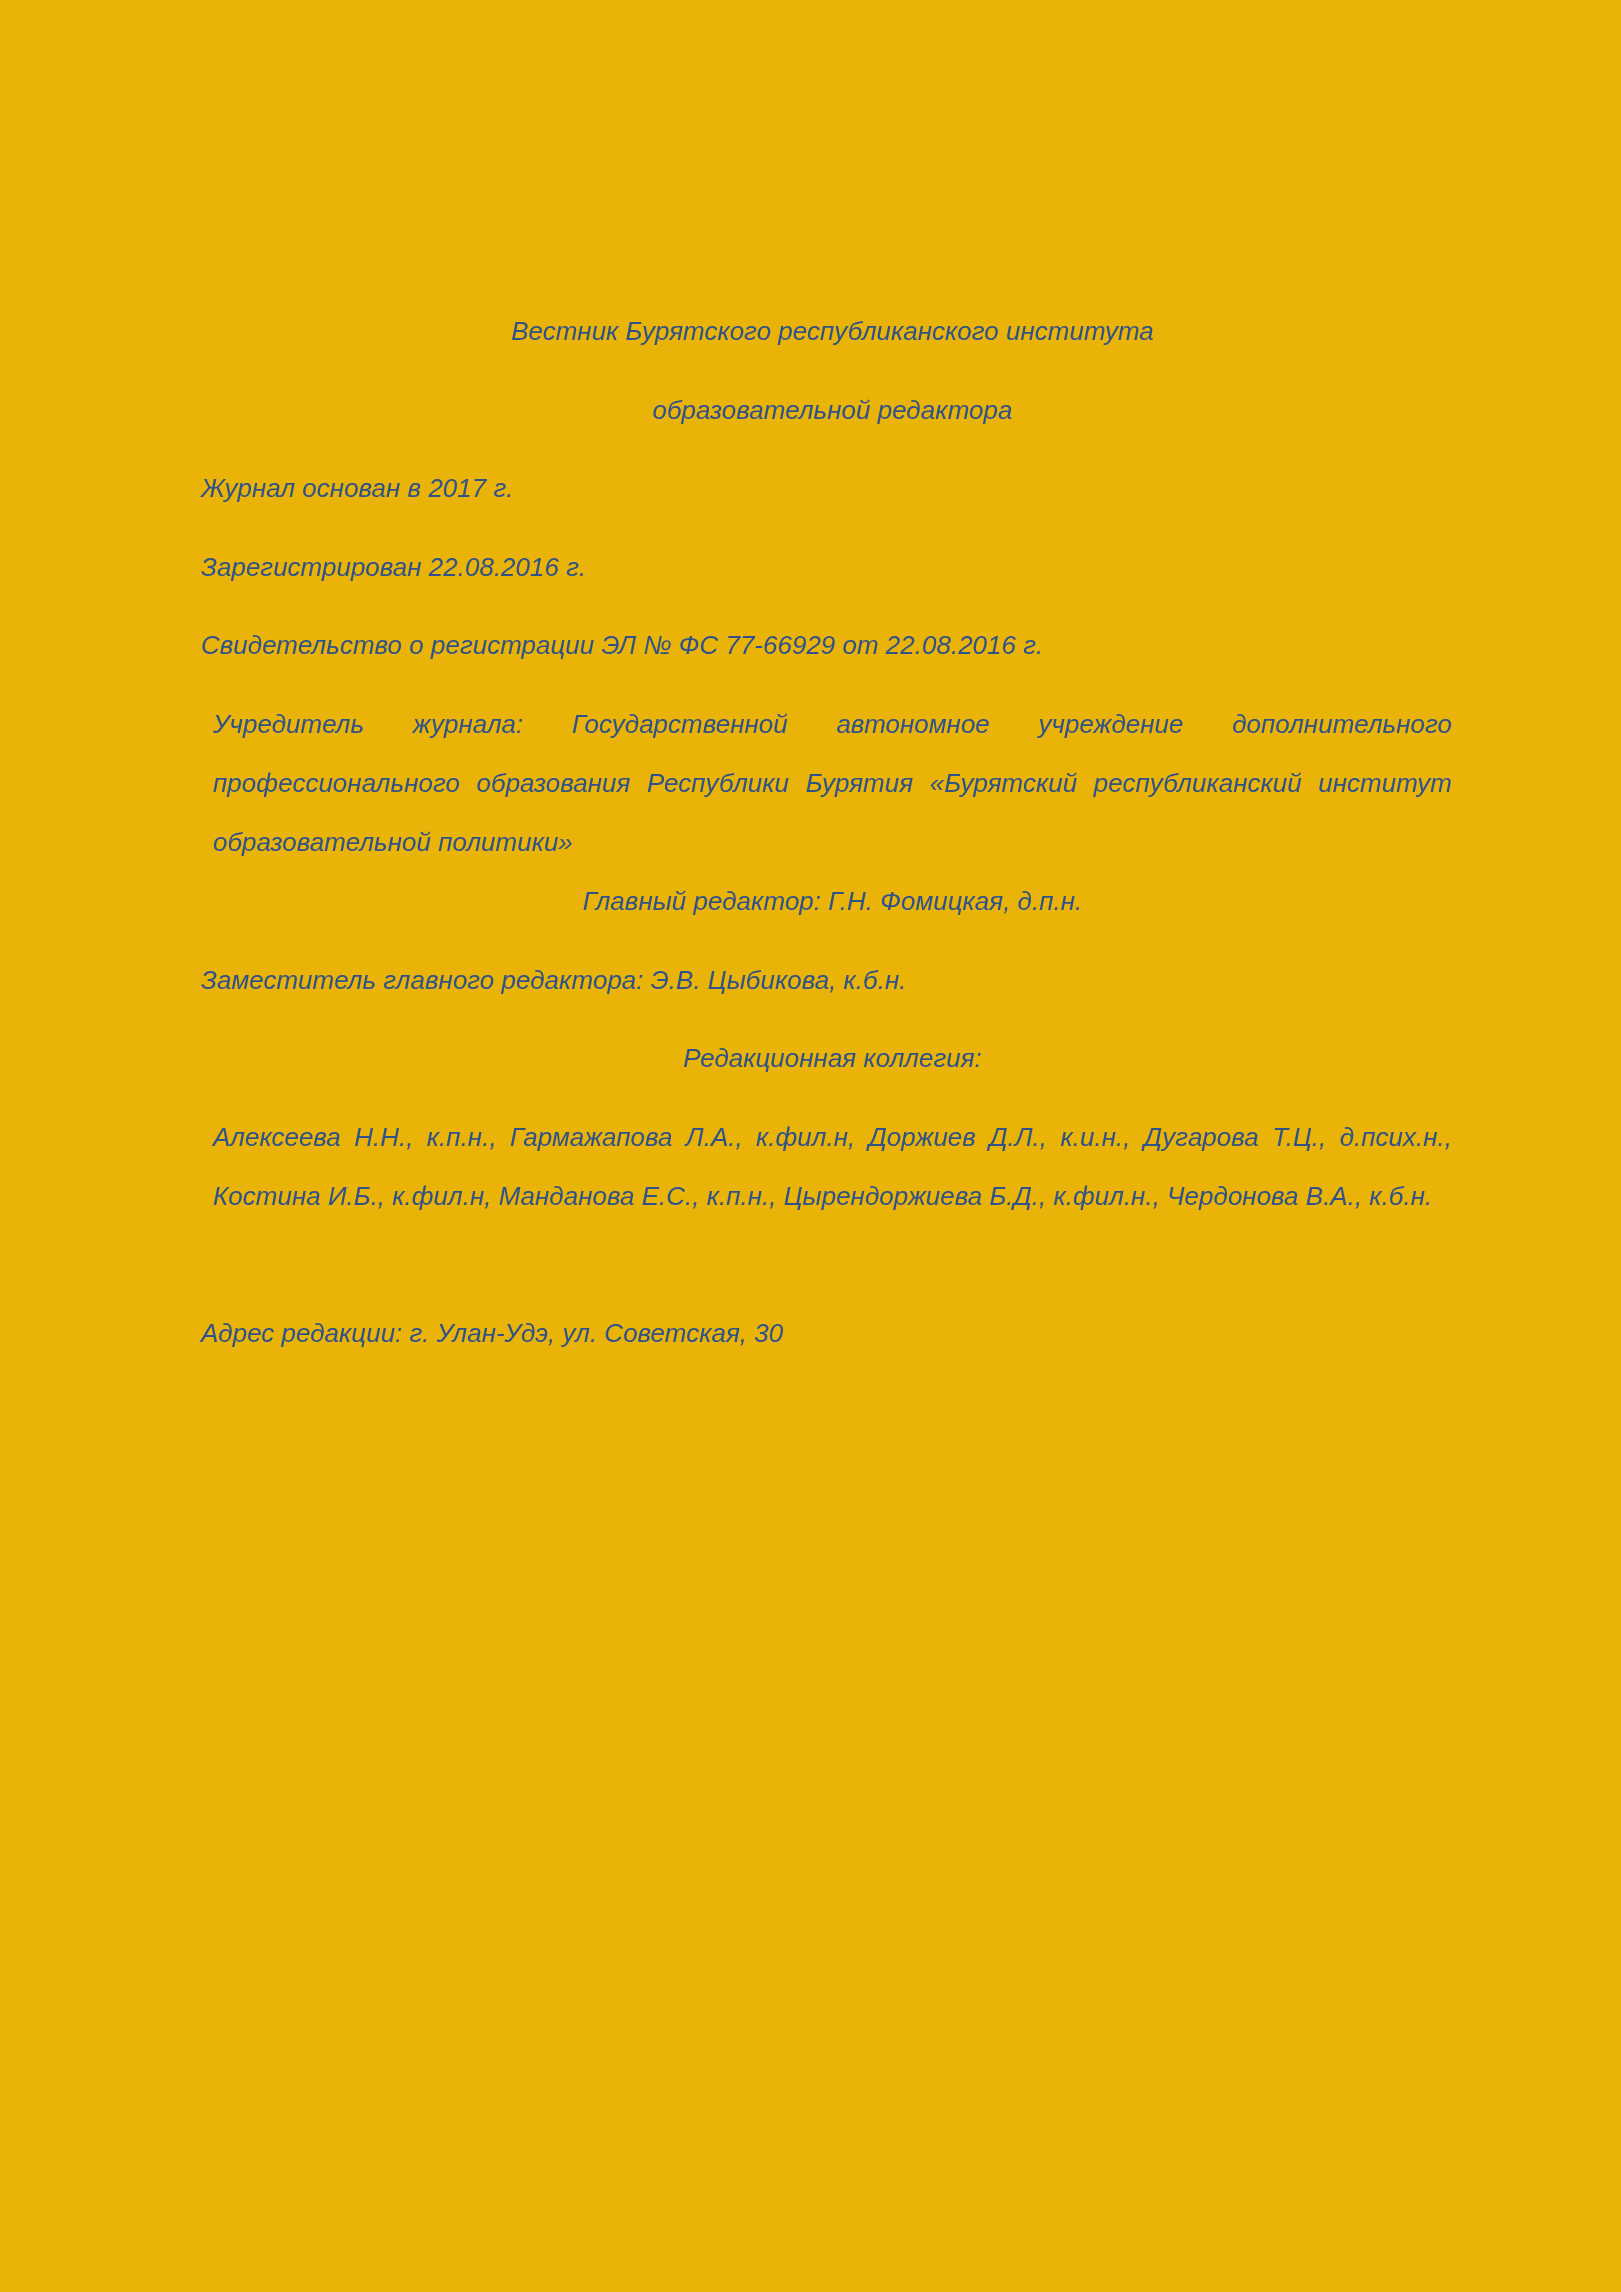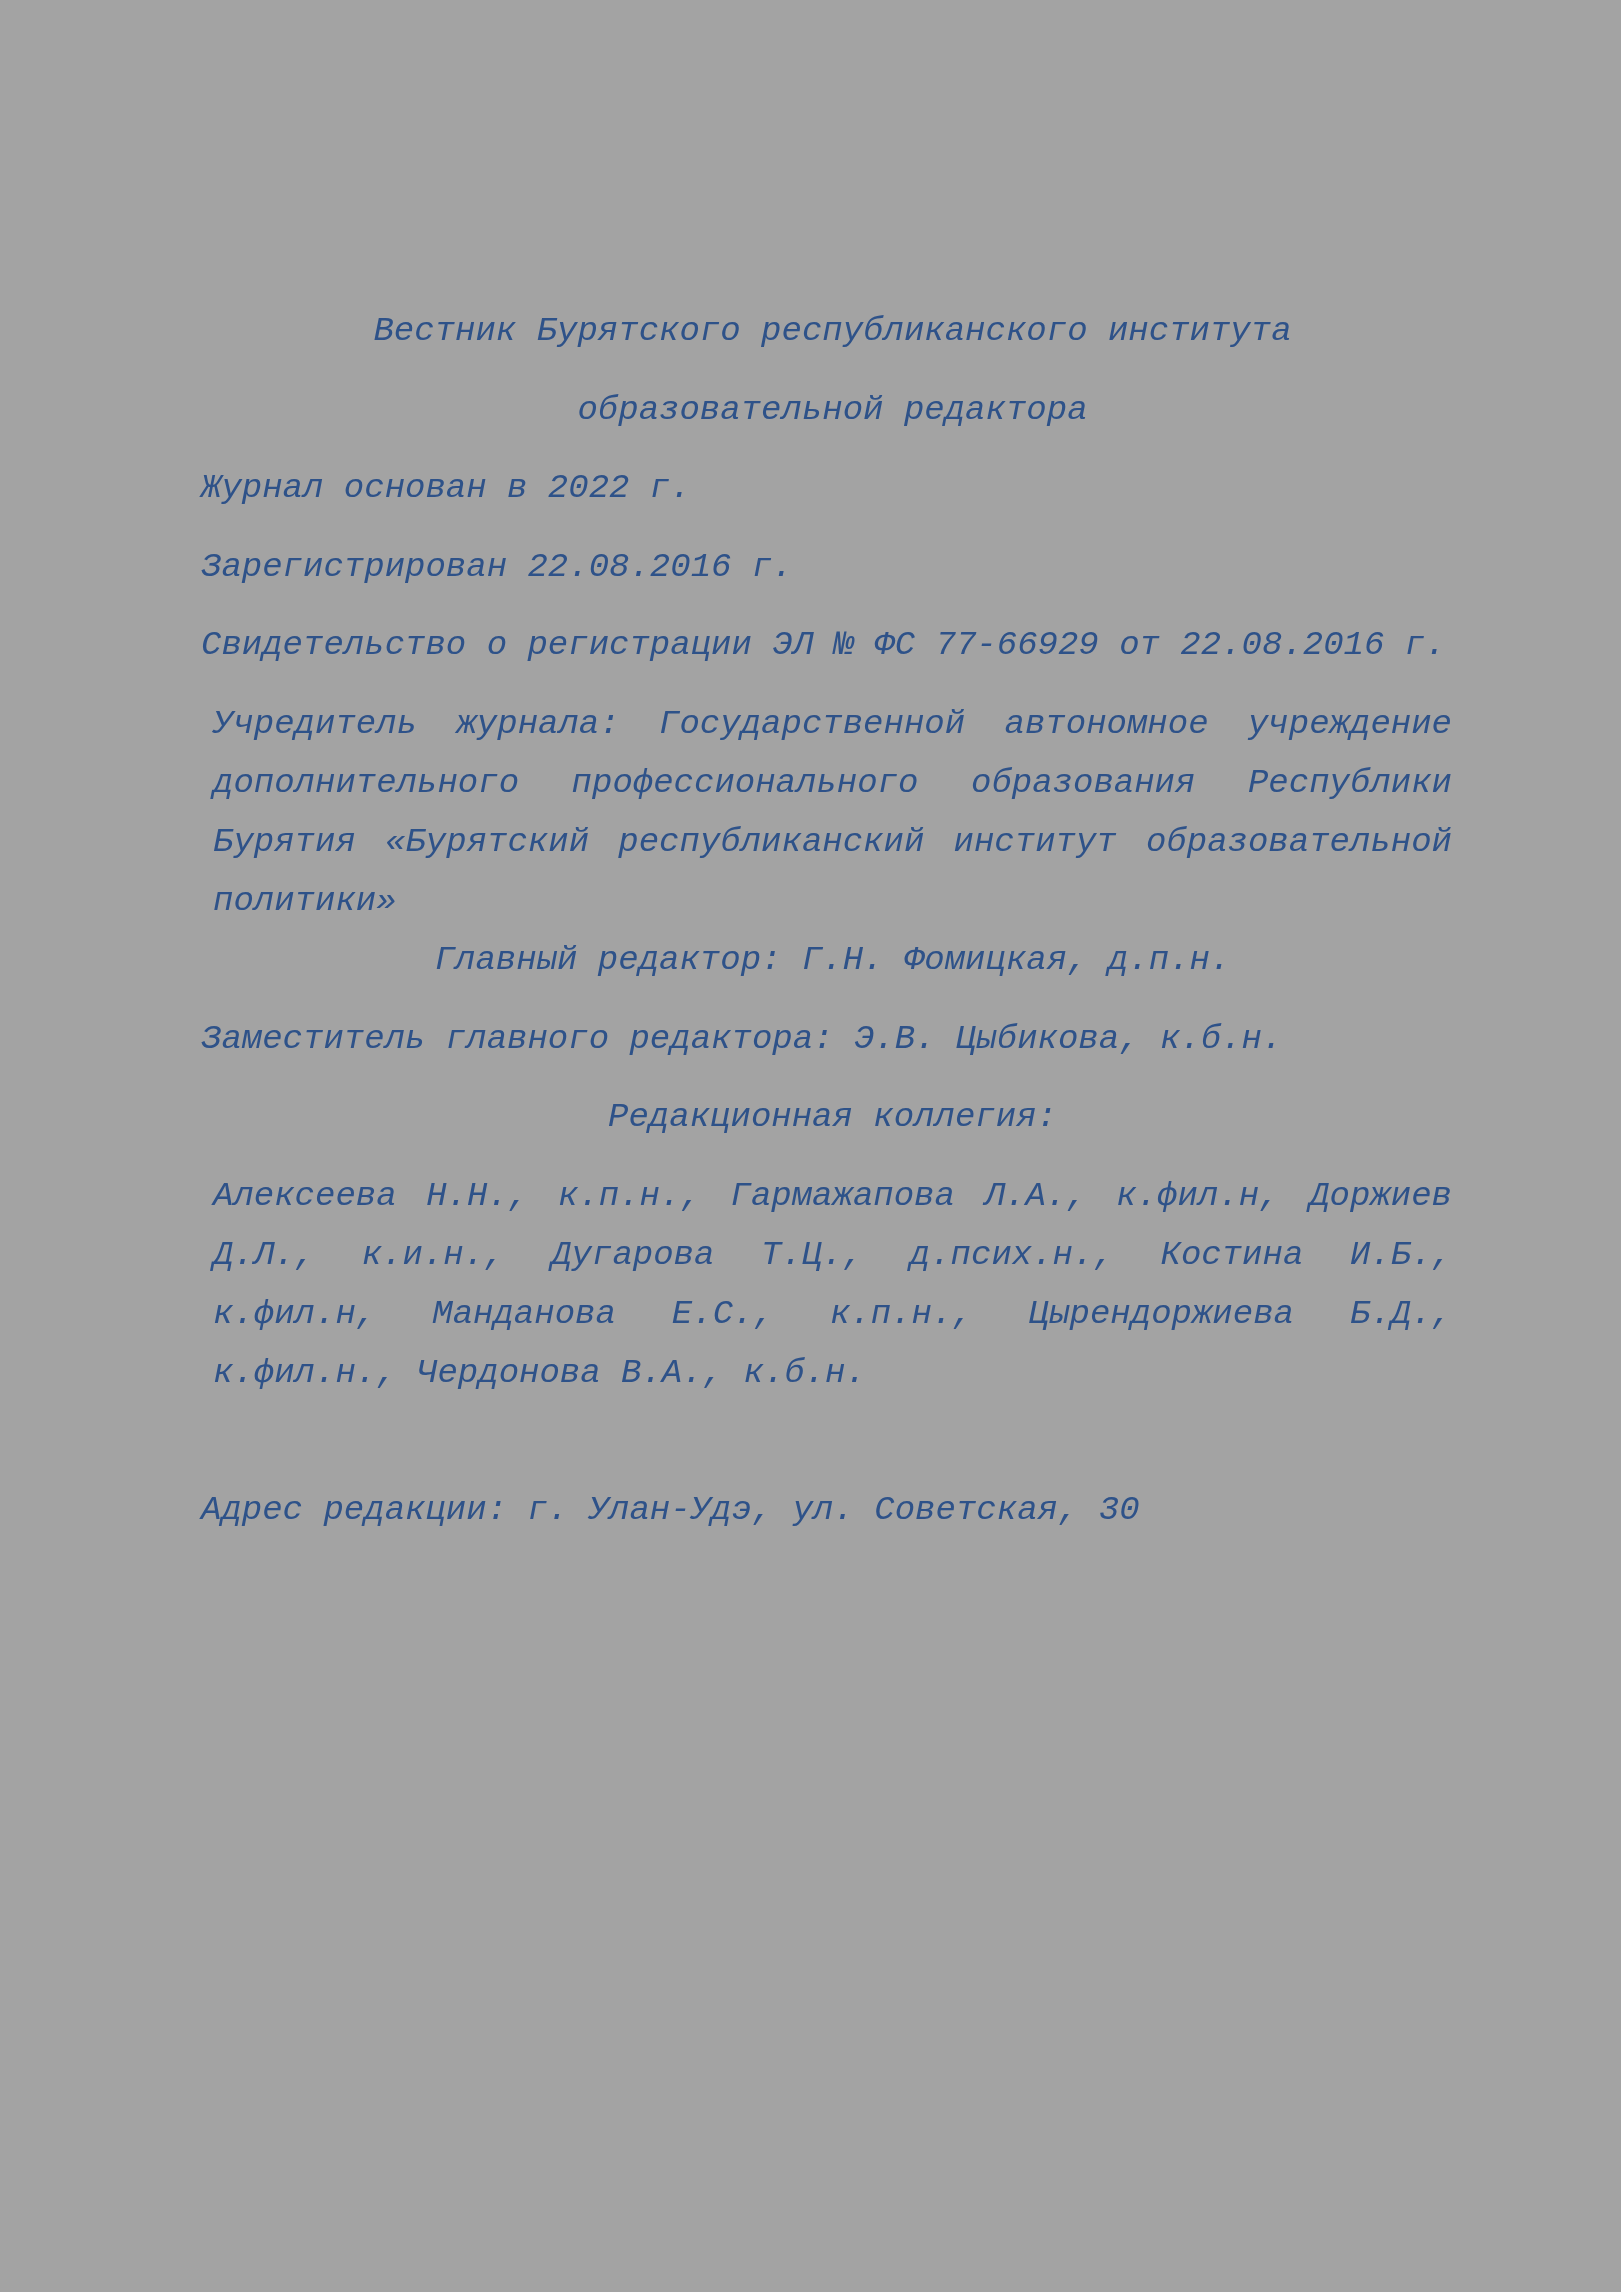--- a/index.html
+++ b/index.html
@@ -4,27 +4,27 @@
 <style>
   html, body {
     margin: 0;
     padding: 0;
     background: #ffffff;
   }
   .page {
     position: relative;
     width: 1621px;
     height: 2293px;
-    background: #a3a3a3;
+    background: #eab308;
     overflow: hidden;
     box-sizing: border-box;
     padding: 302px 157px 0 201px;
-    font-family: Liberation Mono, monospace;
+    font-family: Liberation Sans, sans-serif;
     font-style: italic;
-    font-size: 34px;
+    font-size: 26px;
     line-height: 59px;
     color: #2e5289;
   }
   .line {
     margin: 0 0 19.6px 0;
     white-space: nowrap;
   }
   .center { text-align: center; }
   .left   { text-align: left; }
   .para {
@@ -39,21 +39,21 @@
 </head>
 <body>
 
 <div class="page">
 
   <p class="line center">Вестник Бурятского республиканского института</p>
 
   <p class="line center">образовательной редактора</p>
 
 
-  <p class="line left">Журнал основан в 2022 г.</p>
+  <p class="line left">Журнал основан в 2017 г.</p>
 
   <p class="line left">Зарегистрирован 22.08.2016 г.</p>
 
   <p class="line left">Свидетельство о регистрации ЭЛ № ФС 77-66929 от 22.08.2016 г.</p>
 
   <p class="para para-founder">Учредитель журнала: Государственной автономное учреждение дополнительного профессионального образования Республики Бурятия «Бурятский республиканский институт образовательной политики»</p>
 
   <p class="line center">Главный редактор: Г.Н. Фомицкая, д.п.н.</p>
 
   <p class="line left">Заместитель главного редактора: Э.В. Цыбикова, к.б.н.</p>

